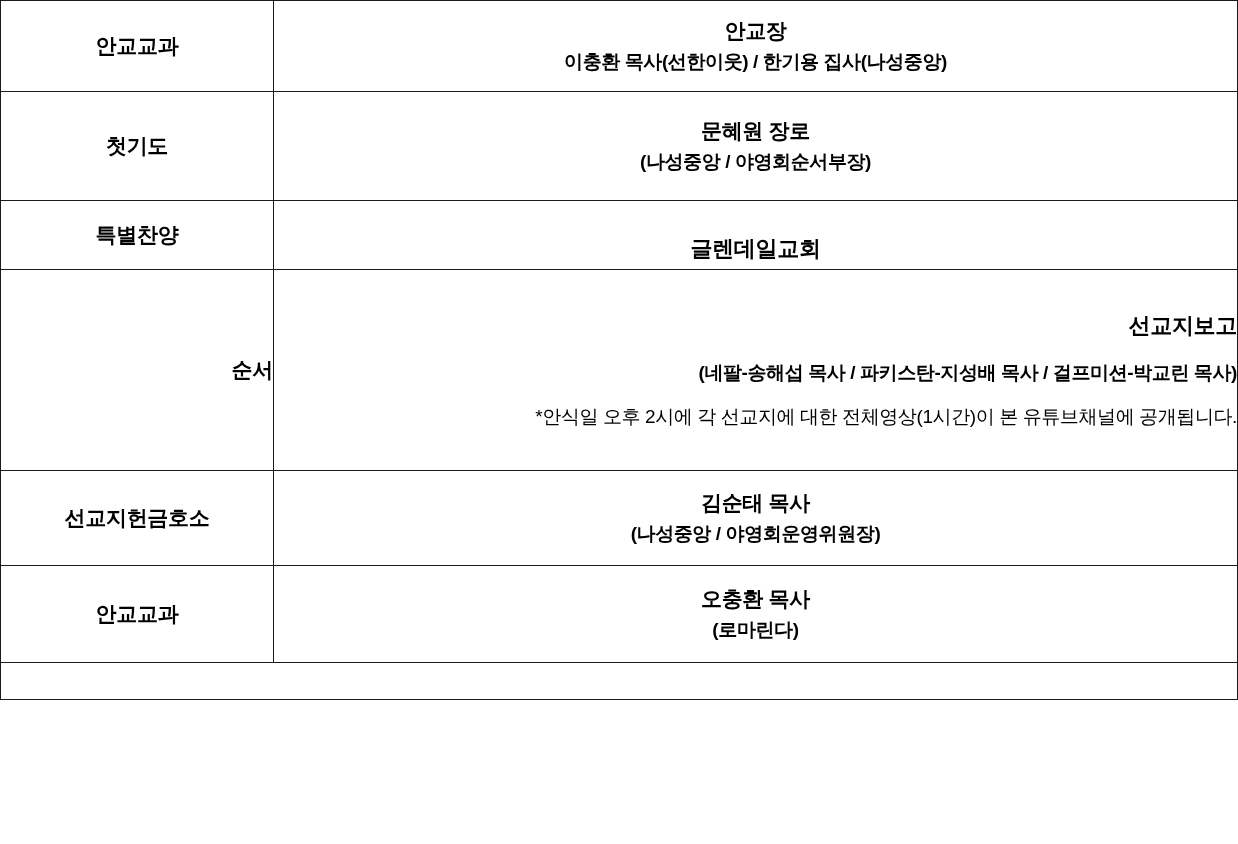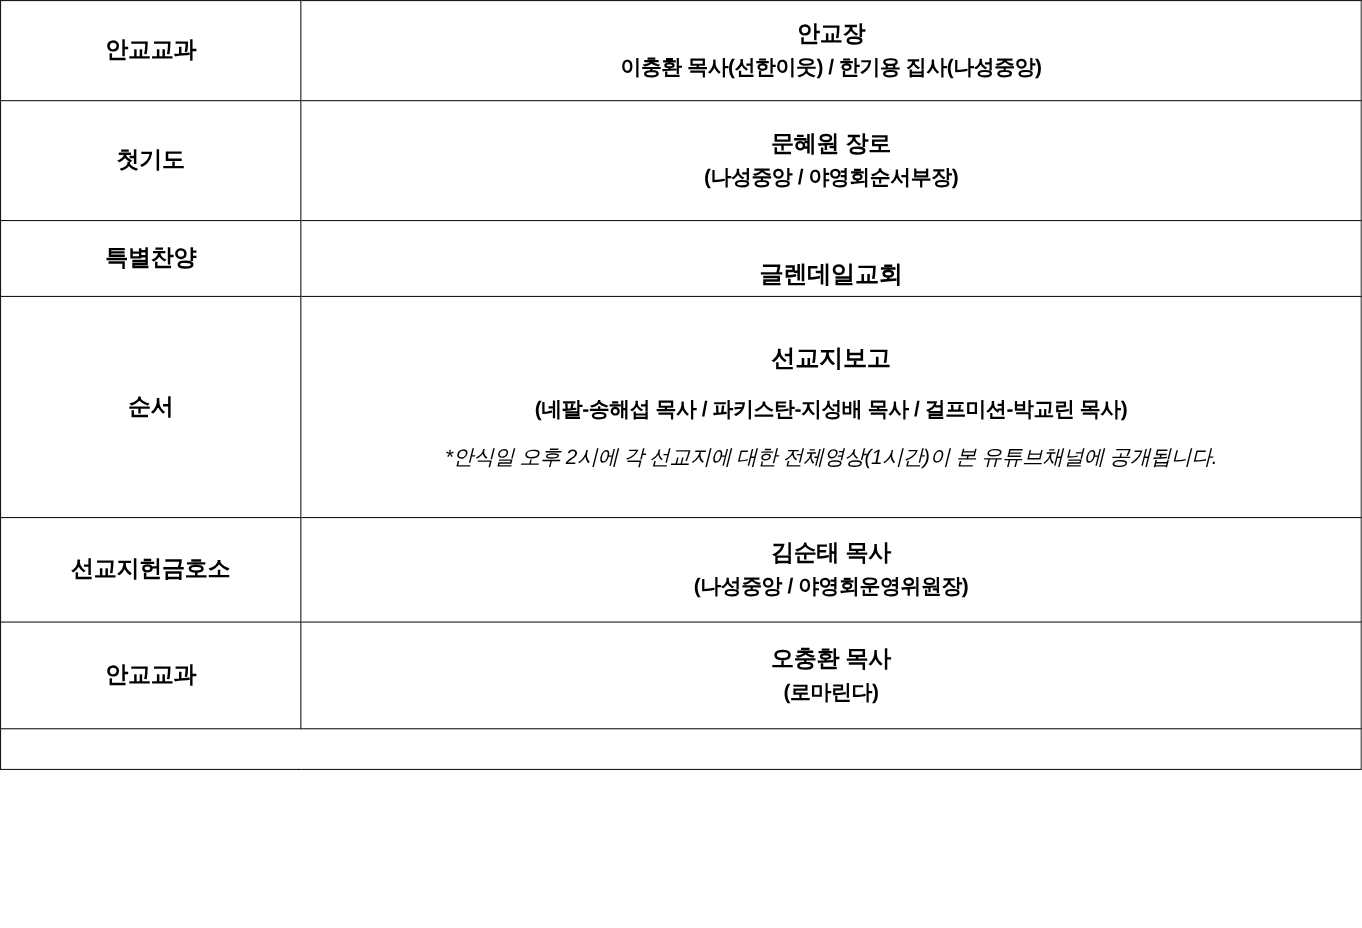--- a/index.html
+++ b/index.html
@@ -51,33 +51,32 @@
     letter-spacing: -0.4px;
     display: block;
     margin-top: 2px;
   }
   .c-note {
     font-size: 19px;
     font-weight: normal;
     letter-spacing: -0.4px;
     display: block;
     margin-top: 2px;
-    font-style: italic;
   }
   
   .row-intro .content-cell .c-title {
     font-size: 23px;
     letter-spacing: 0.5px;
   }
   .row-intro td { height: 62px; }
   .row-welcome td { height: 90px; }
   .row-prayer td { height: 108px; }
   .row-special td { height: 68px; }
   .row-special .c-title { font-size: 22px; margin-top: 28px; }
-  .row-order td { height: 200px; }
+  .row-order td { height: 200px; text-align: right; }
   .row-order .c-title { font-size: 22px; margin-bottom: 18px; }
   .row-order .c-sub { margin-bottom: 16px; }
   .row-offering td { height: 94px; }
   .row-closing td { height: 88px; }
   .row-lesson td { height: 96px; }
   .row-tail td { height: 36px; border-left: 1px solid #1a1a1a; border-right: 1px solid #1a1a1a; border-bottom: 1px solid #1a1a1a; border-top: none; }
 </style>
 </head>
 <body>
 

